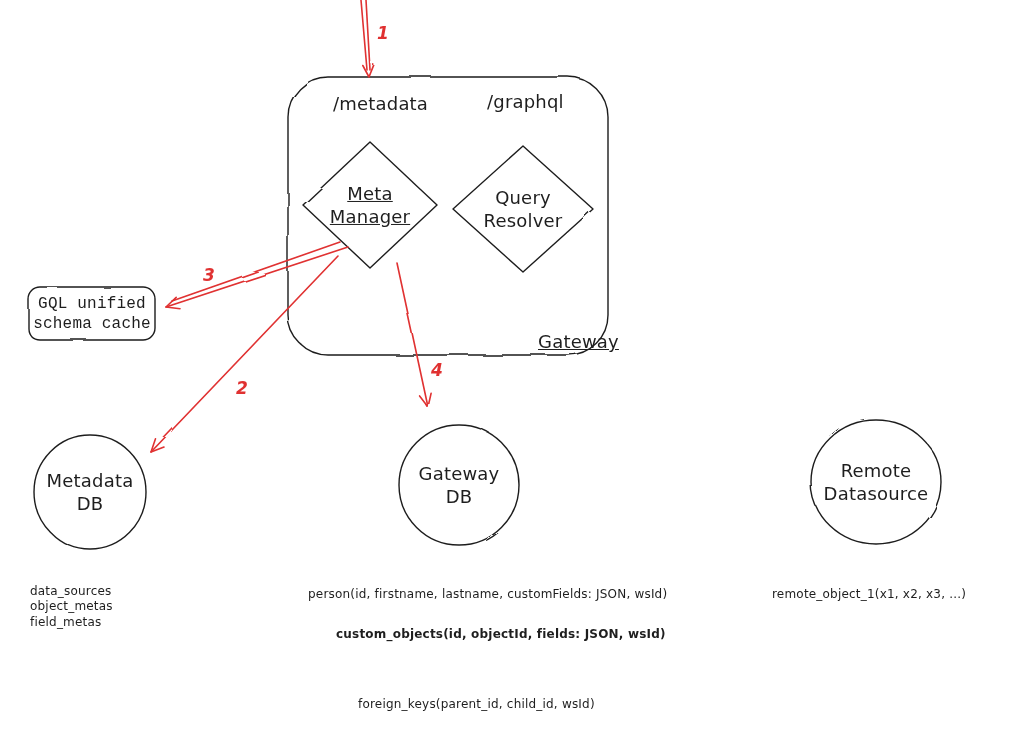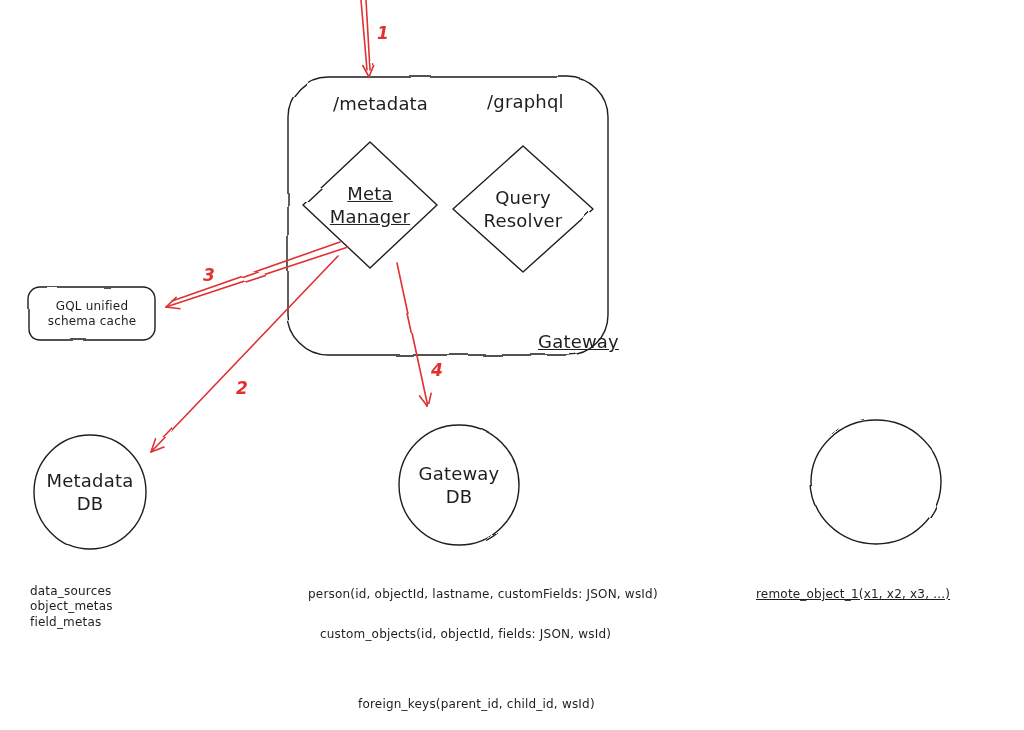--- a/index.html
+++ b/index.html
@@ -9,21 +9,21 @@
   svg.layer { position:absolute; left:0; top:0; }
   .txt {
     position:absolute;
     white-space:pre-line;
     color:#1e1e1e;
     font-size:18px;
     line-height:1.28;
     letter-spacing:.2px;
   }
   .center { transform:translate(-50%,-50%); text-align:center; }
-  .small { font-size:12px; }
+  .small { font-size:16px;font-family:Liberation Mono, monospace; }
   .table { font-size:12px; }
   .step {
     position:absolute;
     color:#e03131;
     font-size:17px;
     font-style:italic;
     font-weight:bold;
     letter-spacing:.2px;
   }
 </style>
@@ -82,27 +82,29 @@
 
   <div class="txt" style="left:538px; top:330px;text-decoration:underline;">Gateway</div>
 
   <div class="txt center small" style="left:92px; top:314px;">GQL unified
 schema cache</div>
 
   <div class="txt center" style="left:90px; top:492px;">Metadata
 DB</div>
   <div class="txt center" style="left:459px; top:485px;">Gateway
 DB</div>
+  <div class="txt center" style="left:876px; top:482px;">Remote
+Datasource</div>
 
   <div class="step" style="left:377px; top:23px;">1</div>
   <div class="step" style="left:236px; top:378px;">2</div>
   <div class="step" style="left:203px; top:265px;">3</div>
   <div class="step" style="left:431px; top:360px;">4</div>
 
   <div class="txt table" style="left:30px; top:584px;">data_sources
 object_metas
 field_metas</div>
-  <div class="txt table" style="left:308px; top:587px;">person(id, objectId, lastname, customFields: JSON, wsId)</div>
-  <div class="txt table" style="left:320px; top:627px;">custom_objects(id, objectId, fields: JSON, wsId)</div>
-  <div class="txt table" style="left:756px; top:587px;text-decoration:underline;">remote_object_1(x1, x2, x3, ...)</div>
+  <div class="txt table" style="left:308px; top:587px;">person(id, firstname, lastname, customFields: JSON, wsId)</div>
+  <div class="txt table" style="left:336px; top:627px;font-weight:bold;">custom_objects(id, objectId, fields: JSON, wsId)</div>
+  <div class="txt table" style="left:772px; top:587px;">remote_object_1(x1, x2, x3, ...)</div>
   <div class="txt table" style="left:345px; top:697px;margin-left:13px;">foreign_keys(parent_id, child_id, wsId)</div>
 
 </div>
 
 </body></html>

